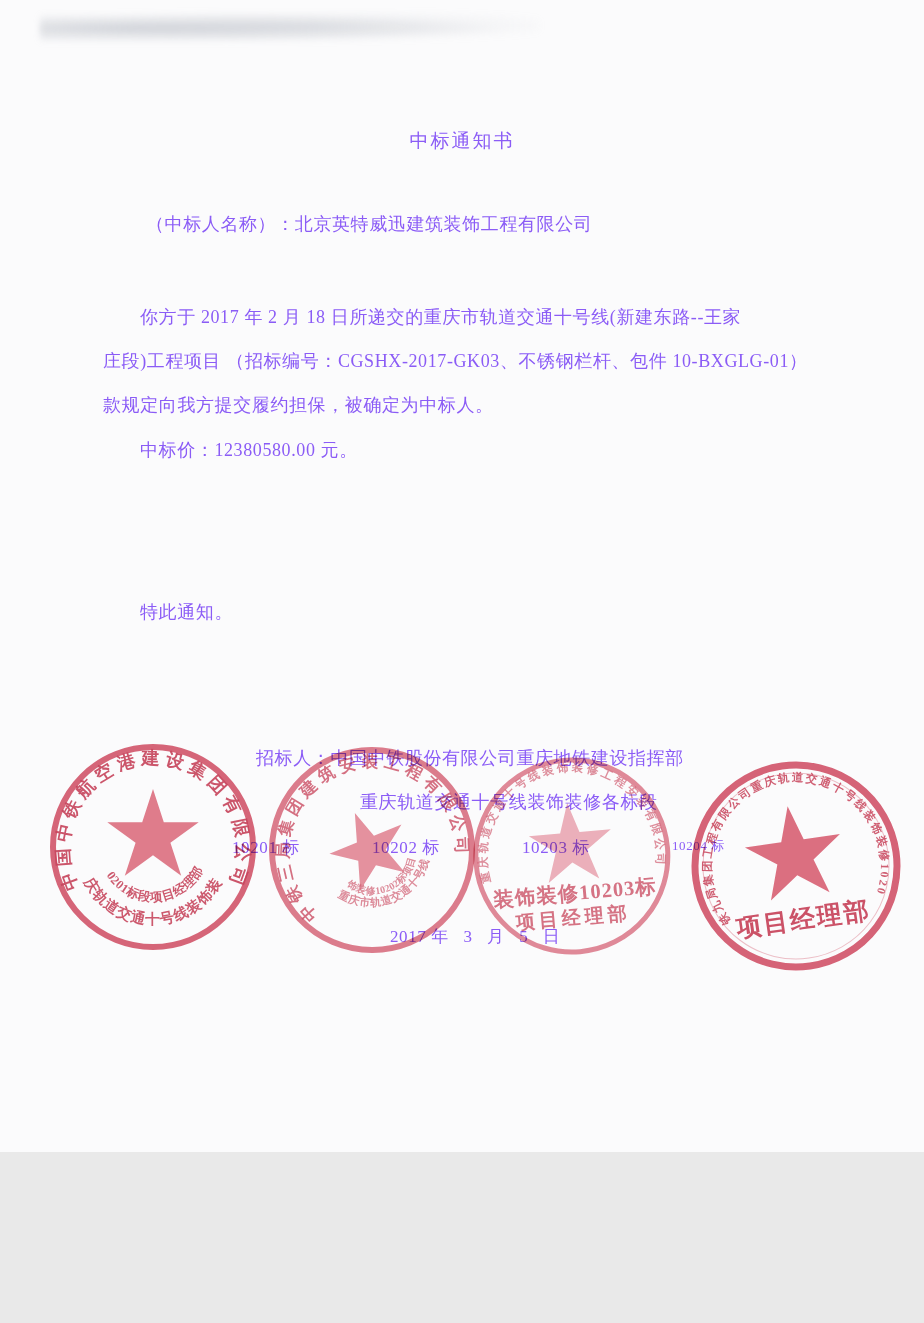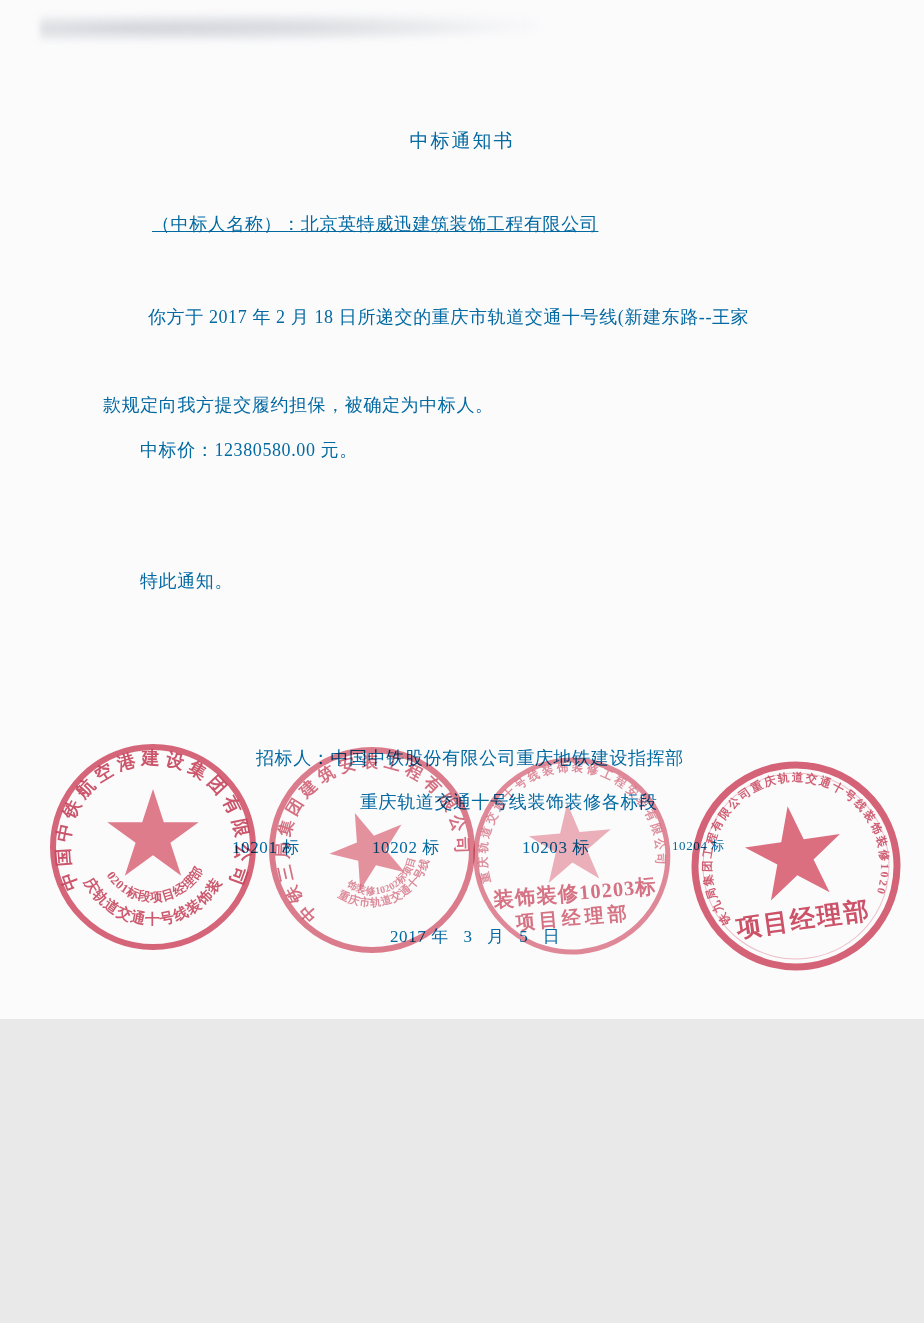--- a/index.html
+++ b/index.html
@@ -1,23 +1,23 @@
 <!DOCTYPE html>
 <html><head>
 <meta charset="utf-8">
 <style>
   html,body{margin:0;padding:0;background:#e9e9e9;}
   .page{
     position:relative;
-    width:924px;height:1019px;
+    width:924px;height:1152px;
     margin:0 auto;
     background:#fbfbfc;
     overflow:hidden;
     font-family:"Liberation Serif","DejaVu Serif",serif;
-    color:#0369a1;
+    color:#8b5cf6;
   }
   .smudge-top{
     position:absolute;left:40px;top:12px;width:500px;height:30px;
     background:radial-gradient(ellipse at 18% 55%, rgba(150,156,168,.38), rgba(150,156,168,0) 65%),
                radial-gradient(ellipse at 55% 45%, rgba(170,175,185,.2), rgba(170,175,185,0) 70%);
     filter:blur(3px);
     pointer-events:none;
   }
   .smudge-bottom{
     position:absolute;left:0;top:1262px;width:924px;height:52px;
@@ -47,26 +47,27 @@
 </head>
 <body>
 
 <div class="page">
 
   <div class="smudge-top"></div>
   <div class="smudge-bottom"></div>
 
   <h1 class="title">中标通知书</h1>
 
-  <div class="tline" style="left:152px;top:214px;text-decoration:underline;">（中标人名称）：北京英特威迅建筑装饰工程有限公司</div>
+  <div class="tline" style="left:146px;top:214px;">（中标人名称）：北京英特威迅建筑装饰工程有限公司</div>
 
-  <div class="tline" style="left:140px;top:307px;margin-left:8px;">你方于 2017 年 2 月 18 日所递交的重庆市轨道交通十号线(新建东路--王家</div>
+  <div class="tline" style="left:140px;top:307px;">你方于 2017 年 2 月 18 日所递交的重庆市轨道交通十号线(新建东路--王家</div>
+  <div class="tline" style="left:103px;top:351px;">庄段)工程项目 （招标编号：CGSHX-2017-GK03、不锈钢栏杆、包件 10-BXGLG-01）</div>
   <div class="tline" style="left:103px;top:395px;">款规定向我方提交履约担保，被确定为中标人。</div>
   <div class="tline" style="left:140px;top:440px;">中标价：12380580.00 元。</div>
-  <div class="tline" style="left:140px;top:571px;font-family:Liberation Serif, serif;">特此通知。</div>
+  <div class="tline" style="left:140px;top:602px;font-family:Liberation Serif, serif;">特此通知。</div>
 
   <div class="tline" style="left:256px;top:748px;">招标人：中国中铁股份有限公司重庆地铁建设指挥部</div>
   <div class="tline" style="left:360px;top:792px;">重庆轨道交通十号线装饰装修各标段</div>
 
   <div class="tline" style="left:213px;top:838px;font-size:17px;margin-left:19px;">10201 标</div>
   <div class="tline" style="left:372px;top:838px;font-size:17px;">10202 标</div>
   <div class="tline" style="left:522px;top:838px;font-size:17px;">10203 标</div>
   <div class="tline" style="left:672px;top:838px;font-size:13px;">10204 标</div>
 
   <div class="tline" style="left:390px;top:927px;font-size:17px;">2017 年   3   月   5   日</div>

